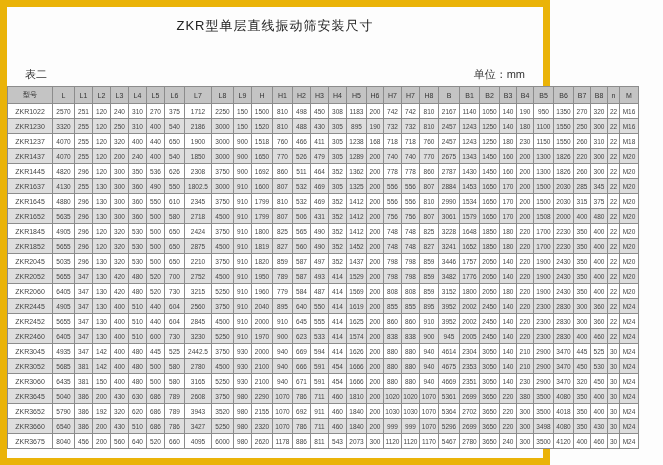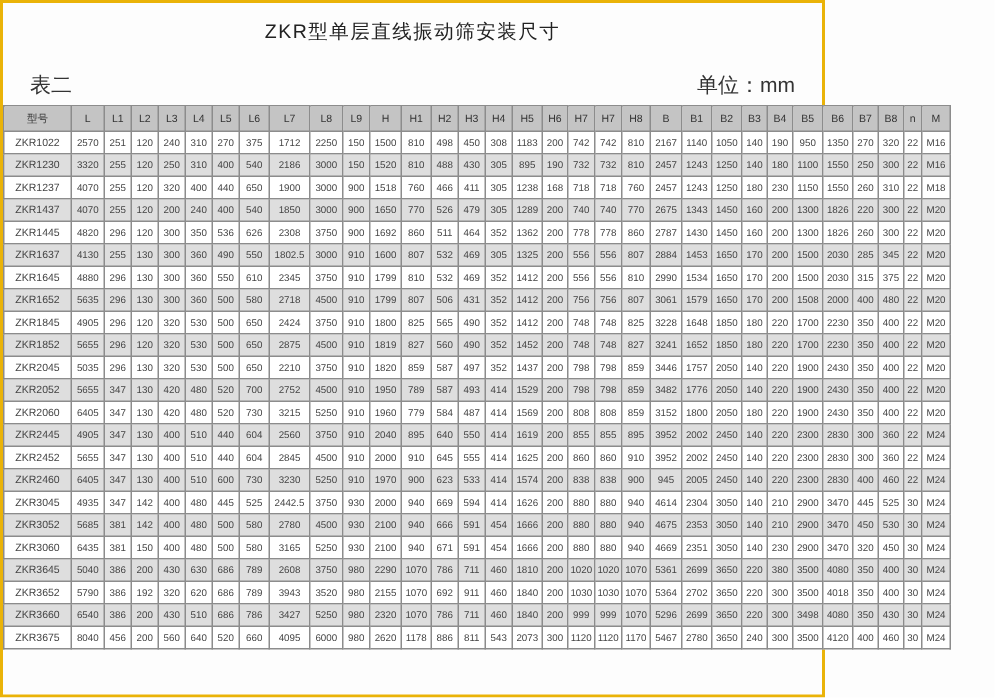--- a/index.html
+++ b/index.html
@@ -6,35 +6,35 @@
   html, body {
     margin: 0; padding: 0;
     width: 663px; height: 465px;
     background: #fdfdfd;
     font-family: "Liberation Sans", "DejaVu Sans", sans-serif;
     color: #3a3a3a;
     overflow: hidden;
   }
   .page {
     width: 550px; height: 465px;
-    border: 2px solid #eab308;
+    border: 7px solid #eab308;
     padding-top: 10px;
   }
   .title {
     text-align: center;
     font-size: 13px;
     color: #222;
     letter-spacing: 1px;
   }
   .meta-row {
     display: flex;
     justify-content: space-between;
     align-items: flex-end;
-    margin: 18px 18px 4px 18px;
-    font-size: 14px;
+    margin: 32px 18px 4px 18px;
+    font-size: 11px;
     color: #333;
   }
   table {
     border-collapse: collapse;
     table-layout: fixed;
     margin: 0 auto;
     width: 631px;
     background: #fff;
   }
   th, td {

